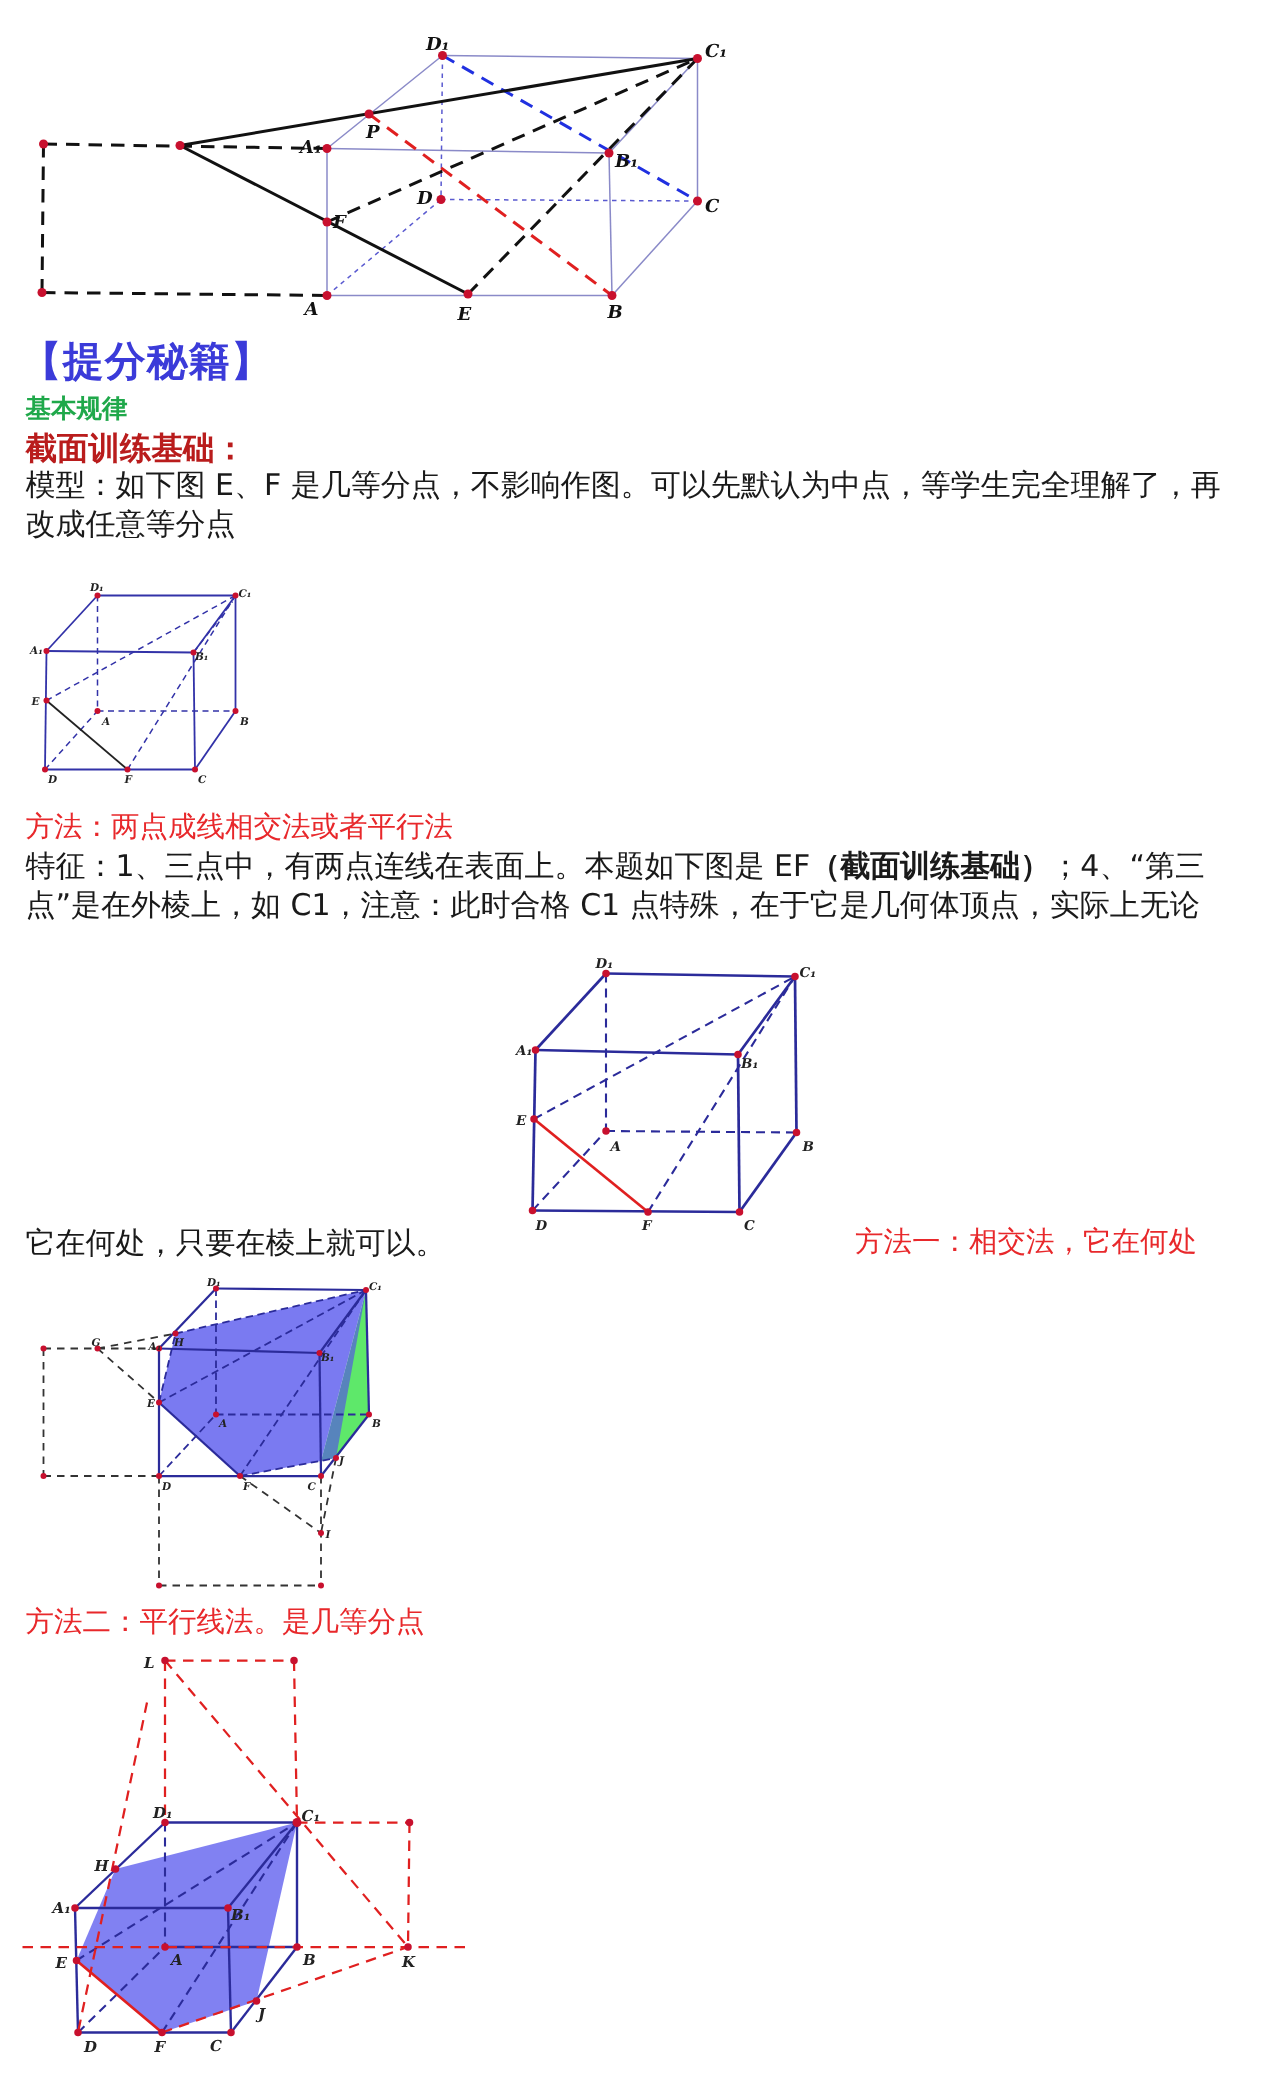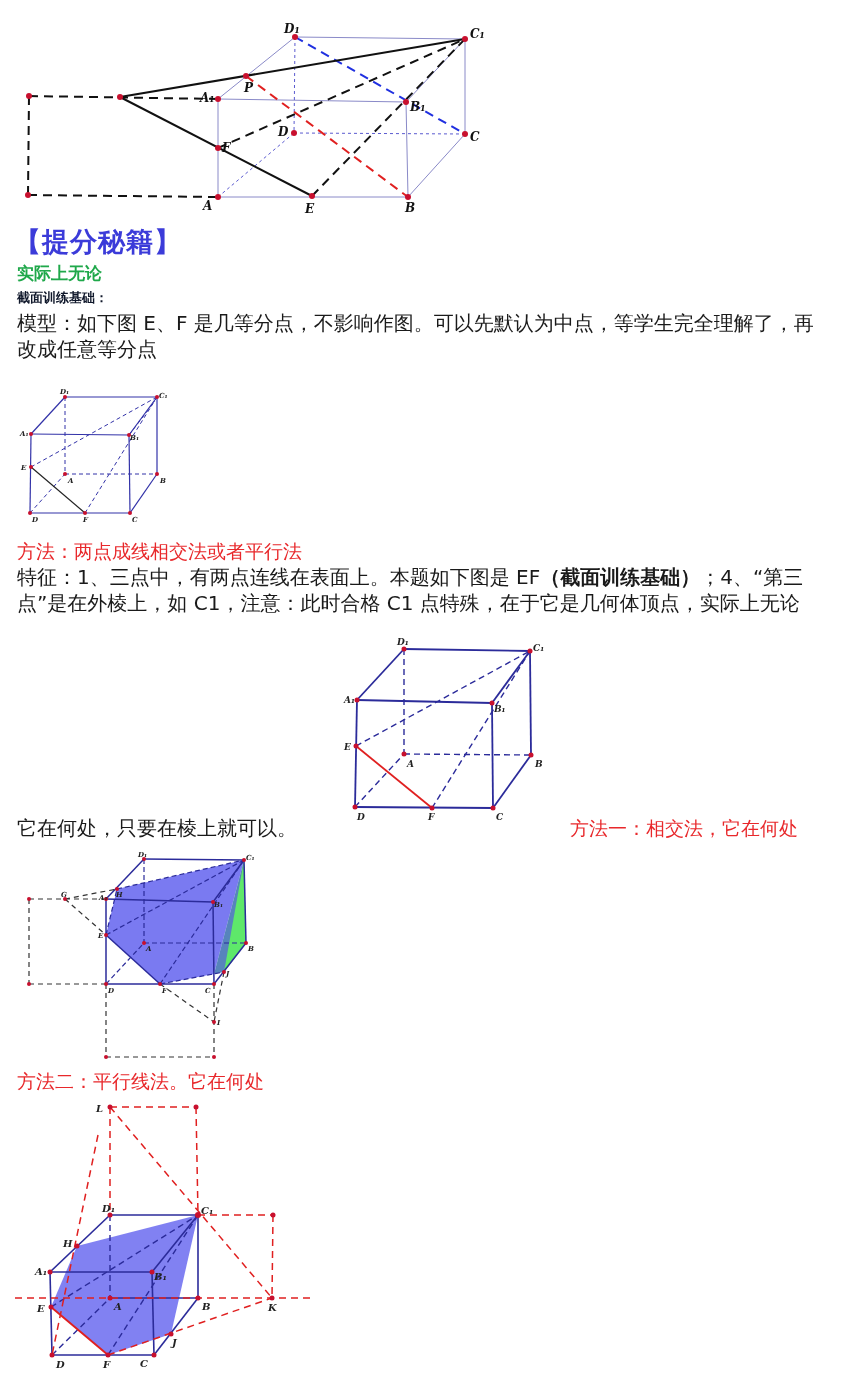--- a/index.html
+++ b/index.html
@@ -3,21 +3,21 @@
 <meta charset="utf-8">
 <style>
   html, body { margin: 0; padding: 0; background: #ffffff; }
   body { width: 850px; height: 1389px; position: relative; overflow: hidden;
          font-family: "DejaVu Sans", "Liberation Sans", sans-serif; color: #1a1a1a; }
   .abs { position: absolute; }
   svg { position: absolute; overflow: visible; }
   .title-blue { color: #3b3bd9; font-family: "DejaVu Serif", "Liberation Serif", serif;
                 font-size: 27px; font-weight: bold; letter-spacing: 1px; line-height: 32px; }
   .green { color: #1fa84a; font-size: 17px; font-weight: bold; line-height: 22px; }
-  .bold { font-size: 13px; font-weight: bold; line-height: 22px; color: #0f172a; font-family: Liberation Mono, monospace; }
+  .bold { font-size: 21px; font-weight: bold; line-height: 22px; color: #b91c1c; }
   .body-text { font-size: 20px; line-height: 26px; color: #1a1a1a; white-space: nowrap; }
   .red-text { color: #e8282b; font-size: 19px; line-height: 26px; white-space: nowrap; }
   .lbl { font-family: "DejaVu Serif", "Liberation Serif", serif; font-style: italic; font-weight: bold; }
 </style>
 </head>
 <body>
 
 <svg width="850" height="215" style="left:0;top:0;">
 
   <g stroke="#8a8ac8" stroke-width="1" fill="none">
@@ -79,21 +79,21 @@
     <text x="278" y="136">D</text>
     <text x="470" y="141">C</text>
     <text x="222" y="152">F</text>
     <text x="203" y="210">A</text>
     <text x="305" y="213">E</text>
     <text x="405" y="212">B</text>
   </g>
 </svg>
 
 <div class="abs title-blue" style="left:14px;top:226px;text-align:right;">【提分秘籍】</div>
-<div class="abs green" style="left:17px;top:262px;">实际上无论</div>
+<div class="abs green" style="left:17px;top:262px;">基本规律</div>
 <div class="abs bold" style="left:17px;top:288px;">截面训练基础：</div>
 <div class="abs body-text" style="left:17px;top:310px;">模型：如下图 E、F 是几等分点，不影响作图。可以先默认为中点，等学生完全理解了，再</div>
 <div class="abs body-text" style="left:17px;top:336px;">改成任意等分点</div>
 
 <svg width="200" height="150" style="left:0;top:380px;">
   <g transform="translate(0,-380)">
     <g stroke="#3232a8" stroke-width="1.2" fill="none">
       <line x1="31" y1="434" x2="129" y2="435"></line>
       <line x1="31" y1="434" x2="30" y2="513"></line>
       <line x1="129" y1="435" x2="130" y2="513"></line>
@@ -271,21 +271,21 @@
       <text x="248" y="951">B</text>
       <text x="226" y="976">J</text>
       <text x="108" y="993">D</text>
       <text x="162" y="993">F</text>
       <text x="205" y="993">C</text>
       <text x="217" y="1025">I</text>
     </g>
   </g>
 </svg>
 
-<div class="abs red-text" style="left:17px;top:1068px;">方法二：平行线法。它在何处</div>
+<div class="abs red-text" style="left:17px;top:1068px;">方法二：平行线法。是几等分点</div>
 
 <svg width="320" height="290" style="left:0;top:1095px;">
   <g transform="translate(0,-1095)">
 
     <polygon points="77,1246 198,1215 171,1334 108,1355 51,1307" fill="#6b6bf0" opacity="0.85"></polygon>
 
     <g stroke="#2b2b9a" stroke-width="1.6" fill="none">
       <line x1="50" y1="1272" x2="152" y2="1272"></line>
       <line x1="50" y1="1272" x2="52" y2="1355"></line>
       <line x1="152" y1="1272" x2="154" y2="1355"></line>

